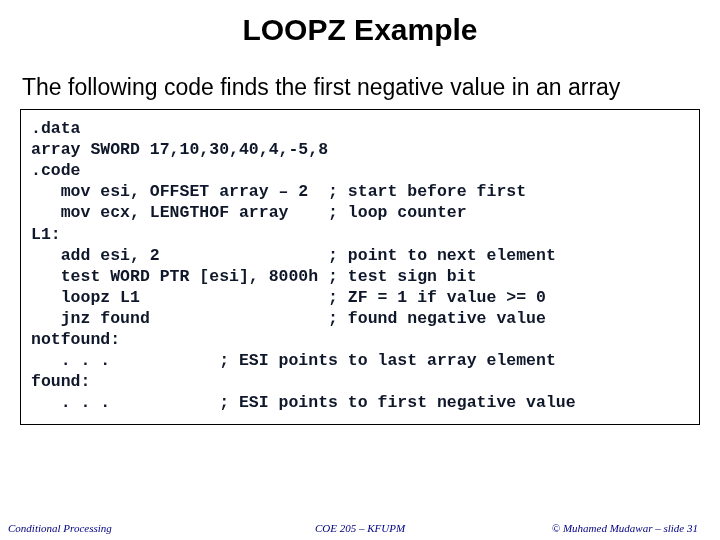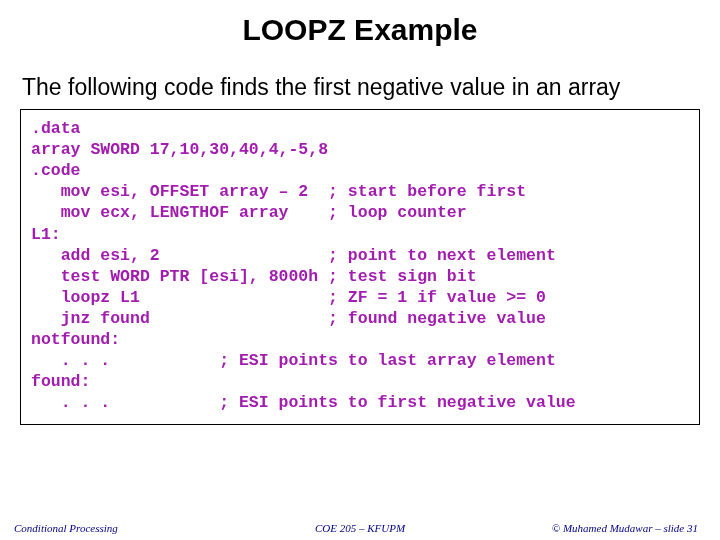--- a/index.html
+++ b/index.html
@@ -38,35 +38,35 @@
   }
   .code-box {
     margin: 6px 20px 0 20px;
     border: 1px solid #000;
     padding: 8px 10px 10px 10px;
     font-family: "Courier New", Courier, monospace;
     font-size: 16.5px;
     font-weight: bold;
     line-height: 1.28;
     white-space: pre;
-    color: #a21caf;
+    color: #0f172a;
   }
   .footer {
     position: absolute;
     bottom: 6px;
     left: 0;
     width: 100%;
     font-size: 11px;
     font-style: italic;
     color: #000080;
     font-family: Georgia, "Times New Roman", serif;
   }
   .footer .left {
     position: absolute;
-    left: 14px;
+    left: 8px;
     bottom: 0;
     text-align: right;
   }
   .footer .center {
     position: absolute;
     left: 50%;
     transform: translateX(-50%);
     bottom: 0;
   }
   .footer .right {

